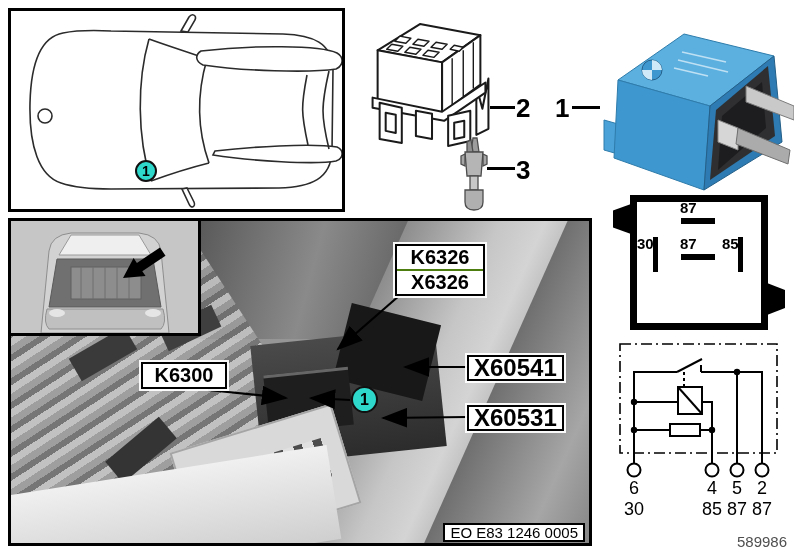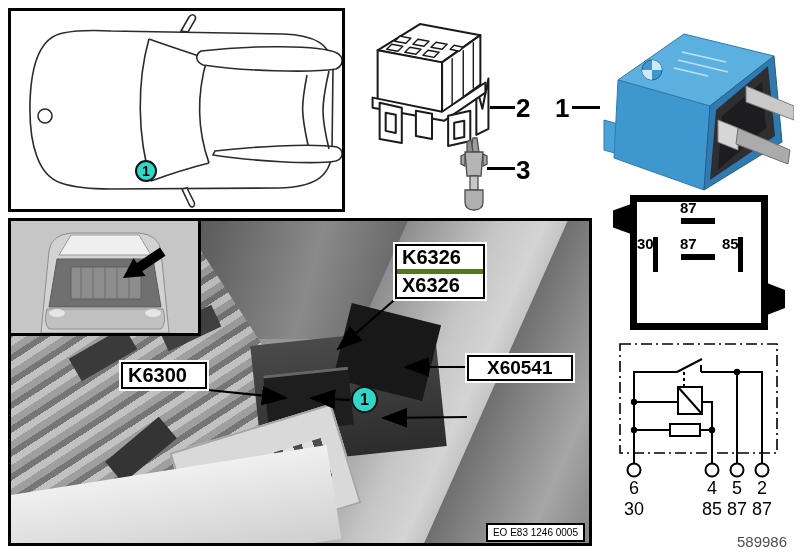--- a/index.html
+++ b/index.html
@@ -34,27 +34,27 @@
 
   
   .photo{position:absolute;left:8px;top:218px;width:578px;height:322px;
          border:3px solid #000;background:#969696;overflow:hidden}
   .photo .tx{position:absolute}
   .inset{position:absolute;left:0;top:0;width:187px;height:112px;
          border-right:3px solid #000;border-bottom:3px solid #000;background:#c6c6c6}
   .arrows{position:absolute;left:0;top:0;width:578px;height:322px;pointer-events:none}
 
   .plabel{position:absolute;background:#fff;border:2px solid #000;font-weight:bold;
-          text-align:left;box-shadow:0 0 0 2px rgba(255,255,255,.95)}
+          text-align:center;box-shadow:0 0 0 2px rgba(255,255,255,.95)}
   .plabel .row{padding:0 5px;font-size:20px;line-height:23px}
-  .plabel .row + .row{border-top:5px solid #4d7c0f}
-  .plabel-sm{font-size:19px;line-height:22px;padding:0 18px}
+  .plabel .row + .row{border-top:2px solid #4d7c0f}
+  .plabel-sm{font-size:24px;line-height:22px;padding:0 5px}
   .marker-photo{position:absolute;left:340px;top:165px;width:27px;height:27px;font-size:16px}
   .stamp{position:absolute;right:4px;bottom:1px;background:#fff;border:2px solid #000;
-         font-size:10px;line-height:15px;padding:0 5px;white-space:nowrap}
+         font-size:15px;line-height:15px;padding:0 5px;white-space:nowrap}
   .docnum{position:absolute;left:737px;top:533px;font-size:15px;color:#4f4f4f}
 </style>
 </head>
 <body>
 
 <div class="stage">
 
   <div class="car-panel">
     <svg width="331" height="198" viewBox="0 0 331 198">
       <g fill="#fff" stroke="#2b2b2b" stroke-width="1.6">
@@ -249,24 +249,25 @@
         <path d="M339,179 L300,177" marker-end="url(#ah)"></path>
         <path d="M456,146 L394,146" marker-end="url(#ah)"></path>
         <path d="M456,196 L372,197" marker-end="url(#ah)"></path>
       </g>
     </svg>
 
     <div class="plabel" style="left:384px;top:23px;width:86px">
       <div class="row">K6326</div>
       <div class="row">X6326</div>
     </div>
-    <div class="plabel" style="left:110px;top:141px;width:82px">
+    <div class="plabel" style="left:130px;top:141px;width:82px">
       <div class="row">K6300</div>
     </div>
     <div class="plabel plabel-sm" style="left:456px;top:134px">X60541</div>
+    <div class="plabel plabel-sm" style="left:456px;top:184px">X60531</div>
 
     <div class="marker marker-photo">
       <span>1</span>
     </div>
 
     <div class="stamp">EO E83 1246 0005</div>
   </div>
 
   <div class="docnum">589986</div>
 

